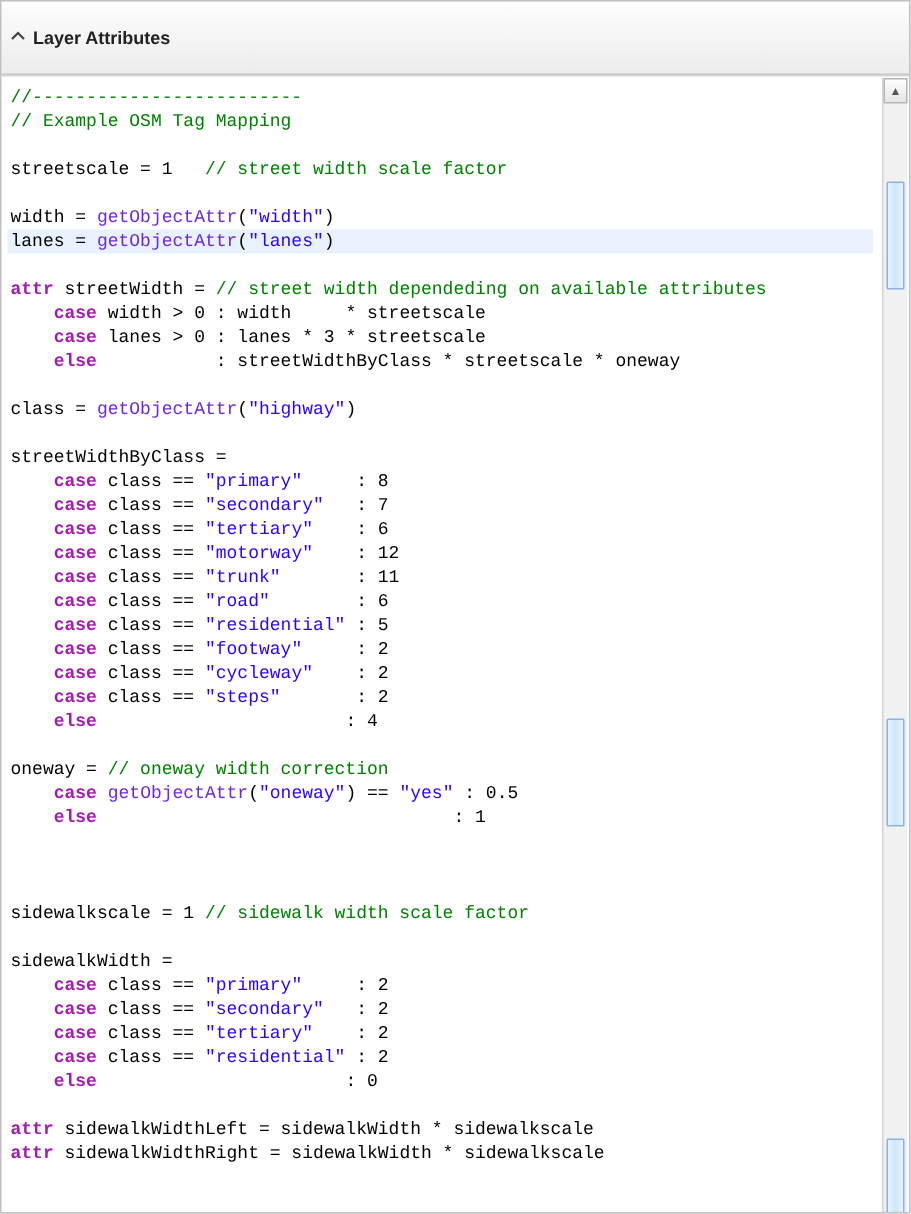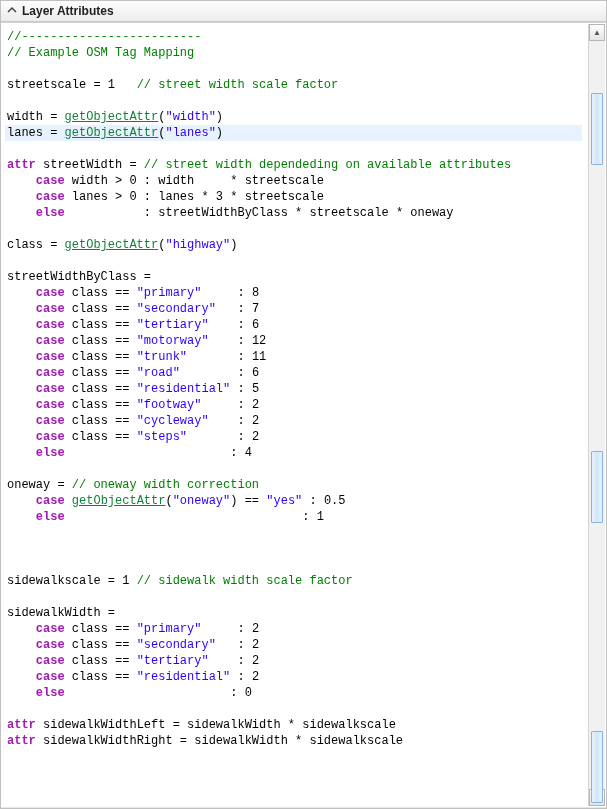--- a/index.html
+++ b/index.html
@@ -7,21 +7,21 @@
     font-family: "Segoe UI", Tahoma, sans-serif;
     background: #e8e8e8;
     width: 607px;
     height: 809px;
     overflow: hidden;
     border: 1px solid #c0c0c0;
   }
   .panel-header {
     display: flex;
     align-items: flex-end;
-    padding: 3px 6px;
+    padding: 17px 6px;
     background: linear-gradient(to bottom, #fdfdfd, #ececec);
     border-bottom: 1px solid #c8c8c8;
     font-size: 12px;
     font-weight: bold;
     color: #222;
     gap: 5px;
   }
   .panel-header svg { width: 10px; height: 10px; }
   .editor-wrap {
     position: relative;
@@ -37,21 +37,21 @@
     font-size: 12px;
     line-height: 16px;
     white-space: pre;
     overflow: hidden;
     color: #000;
   }
   .line { display: block; height: 16px; padding-left: 2px; }
   .hl { background: #e8f2fe; }
   .cmt { color: #008000; }
   .kw  { color: #a21caf; font-weight: bold; }
-  .fn  { color: #15803d; text-decoration: underline; }
+  .fn  { color: #6d28d9; }
   .str { color: #2a00ff; }
   .num { color: #000000; }
   .pln { color: #000000; }
 
   .scrollbar-v {
     position: absolute;
     right: 1px; top: 1px; bottom: 1px;
     width: 17px;
     background: #f1f1f1;
     border-left: 1px solid #d4d4d4;

